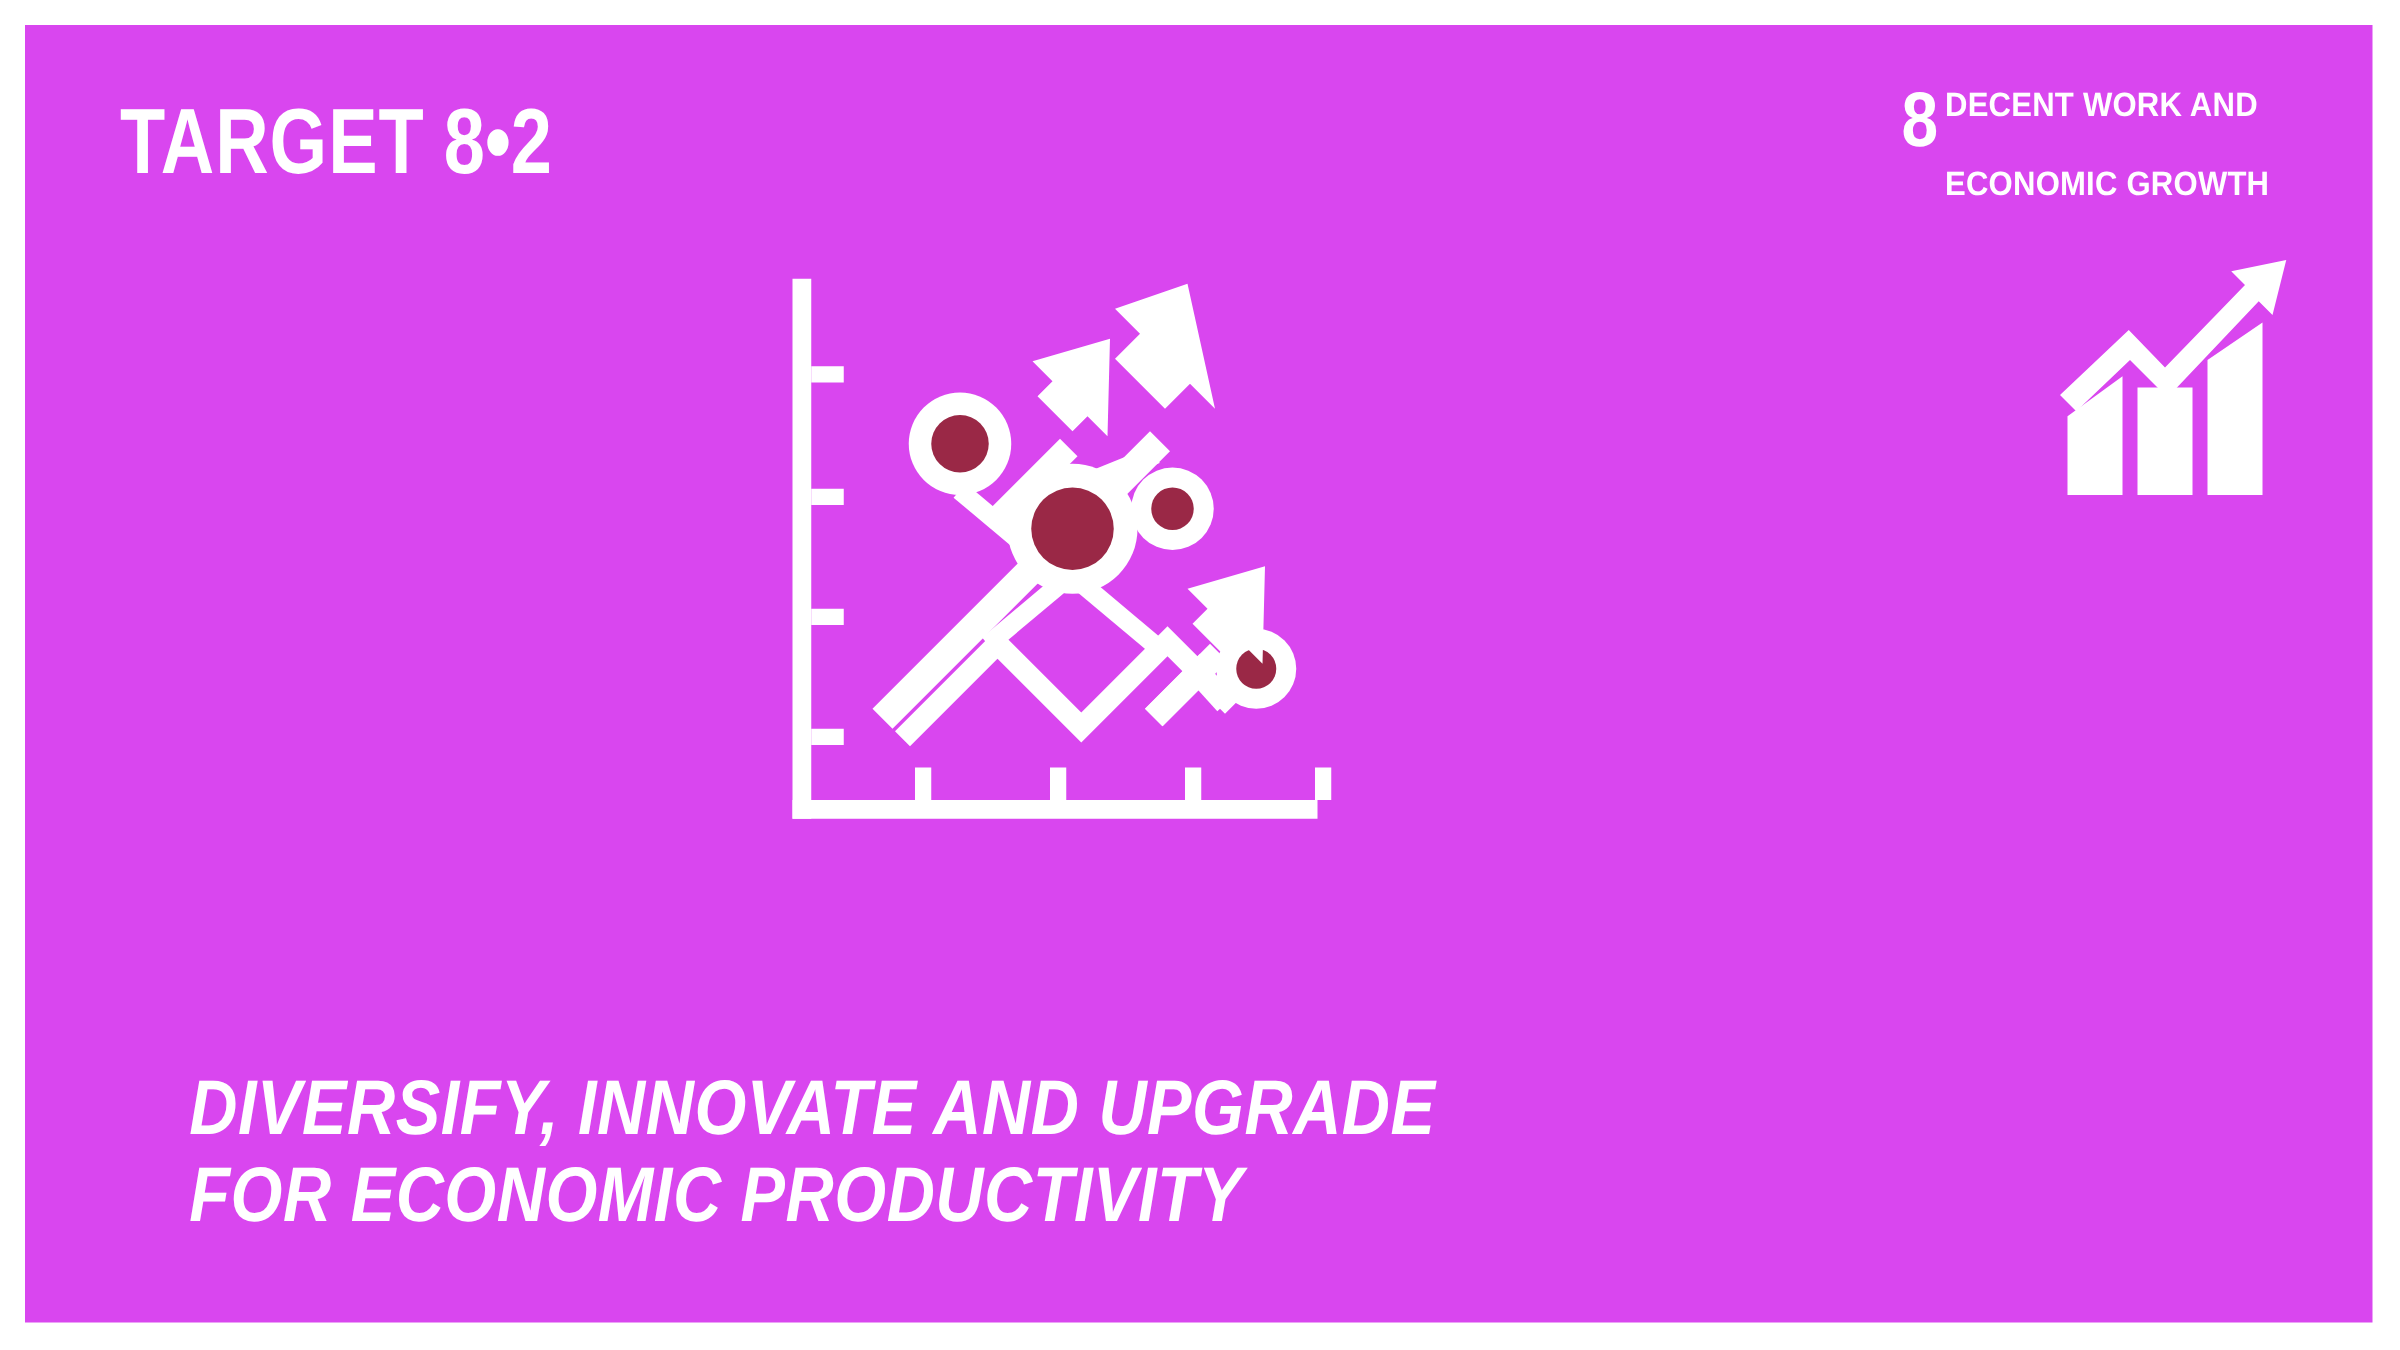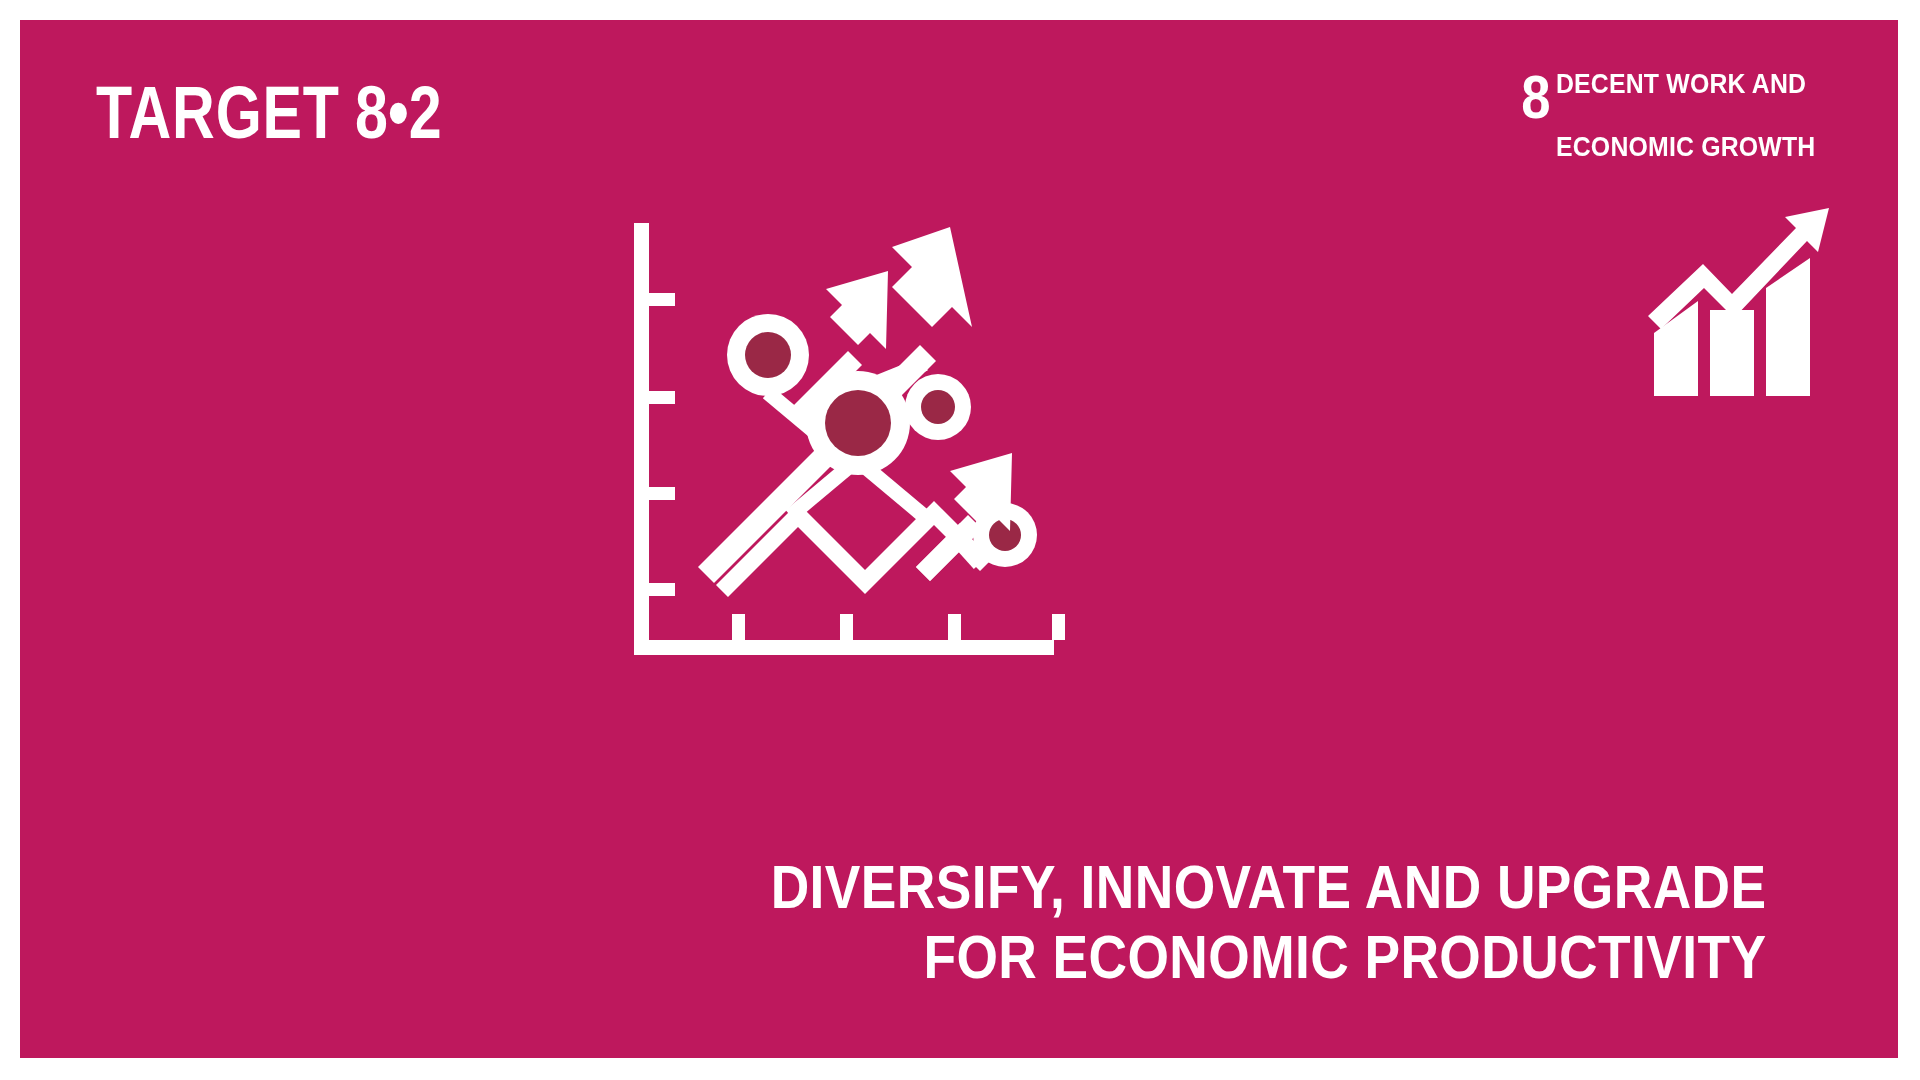--- a/index.html
+++ b/index.html
@@ -14,21 +14,21 @@
     font-family: "Liberation Sans", sans-serif;
   }
 
   
   .poster {
     position: absolute;
     left: 20px;
     top: 20px;
     width: 1878px;
     height: 1038px;
-    background: #be185d;
+    background: #d946ef;
     overflow: hidden;
   }
 
   
   .headline {
     position: absolute;
     left: 76px;
     top: 56px;
     display: flex;
     align-items: baseline;
@@ -105,22 +105,23 @@
     width: 560px;
     height: 480px;
   }
 
   
   .caption {
     position: absolute;
     left: 0;
     right: 0;
     top: 832px;
-    text-align: right;
+    text-align: left;
     color: #ffffff;
+    font-style: italic;
   }
   .caption-line {
     font-size: 62px;
     font-weight: 700;
     line-height: 1.13;
     letter-spacing: 0.5px;
     transform: scaleX(0.86);
     white-space: nowrap;
     font-family: "Liberation Sans Narrow", "Liberation Sans", sans-serif;
   }

